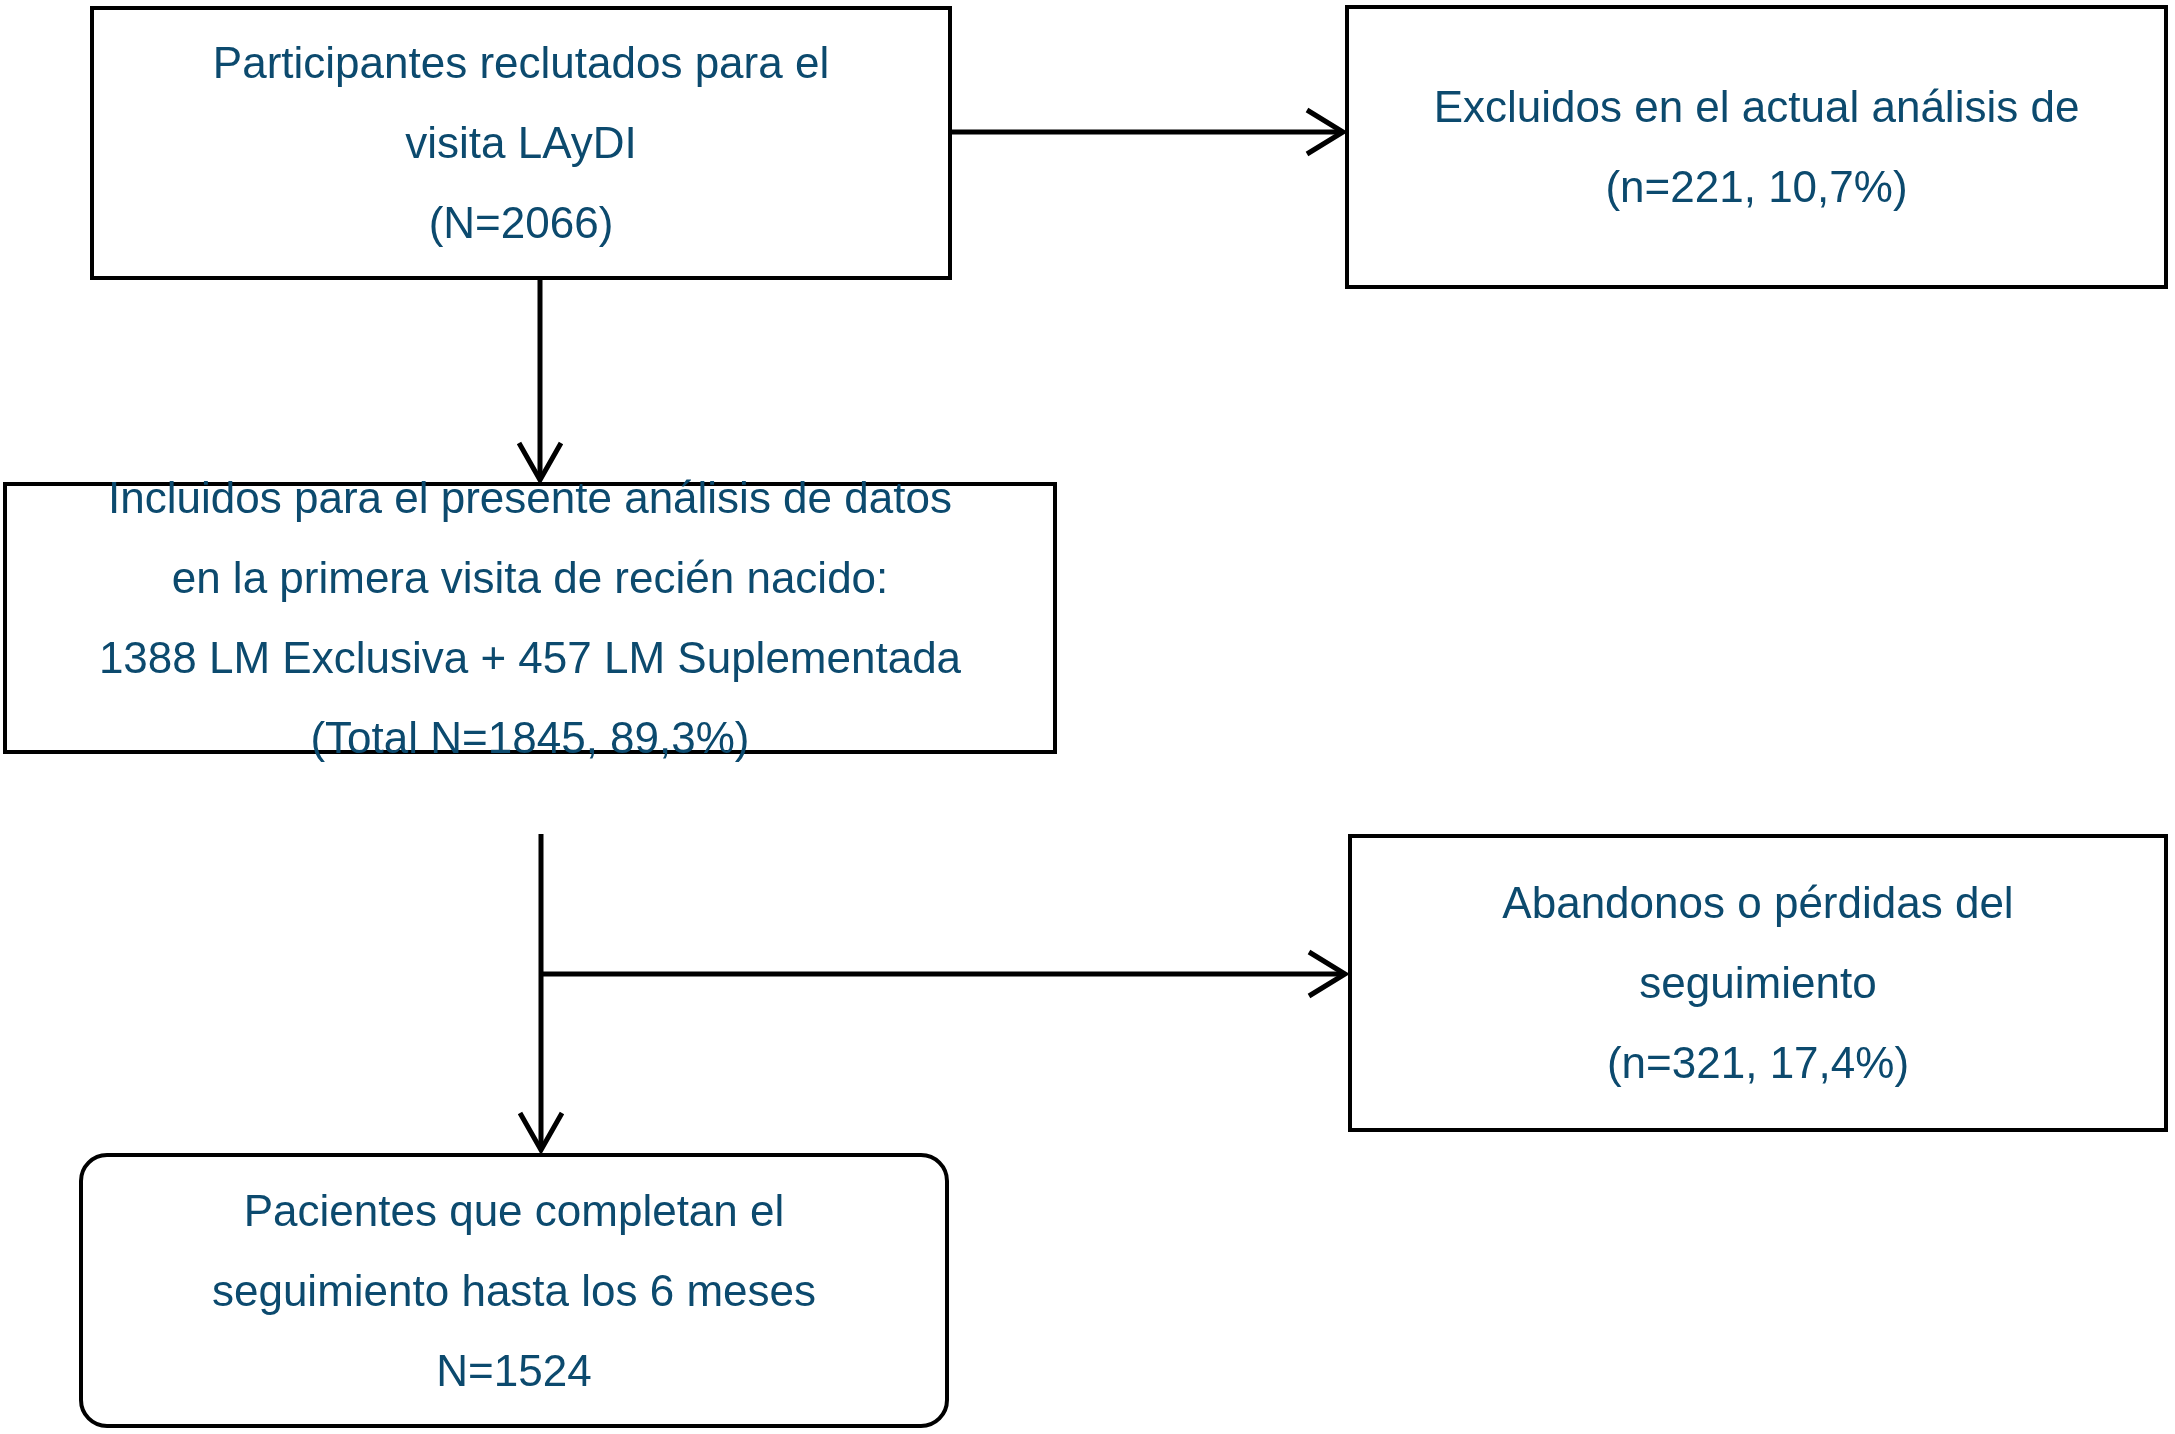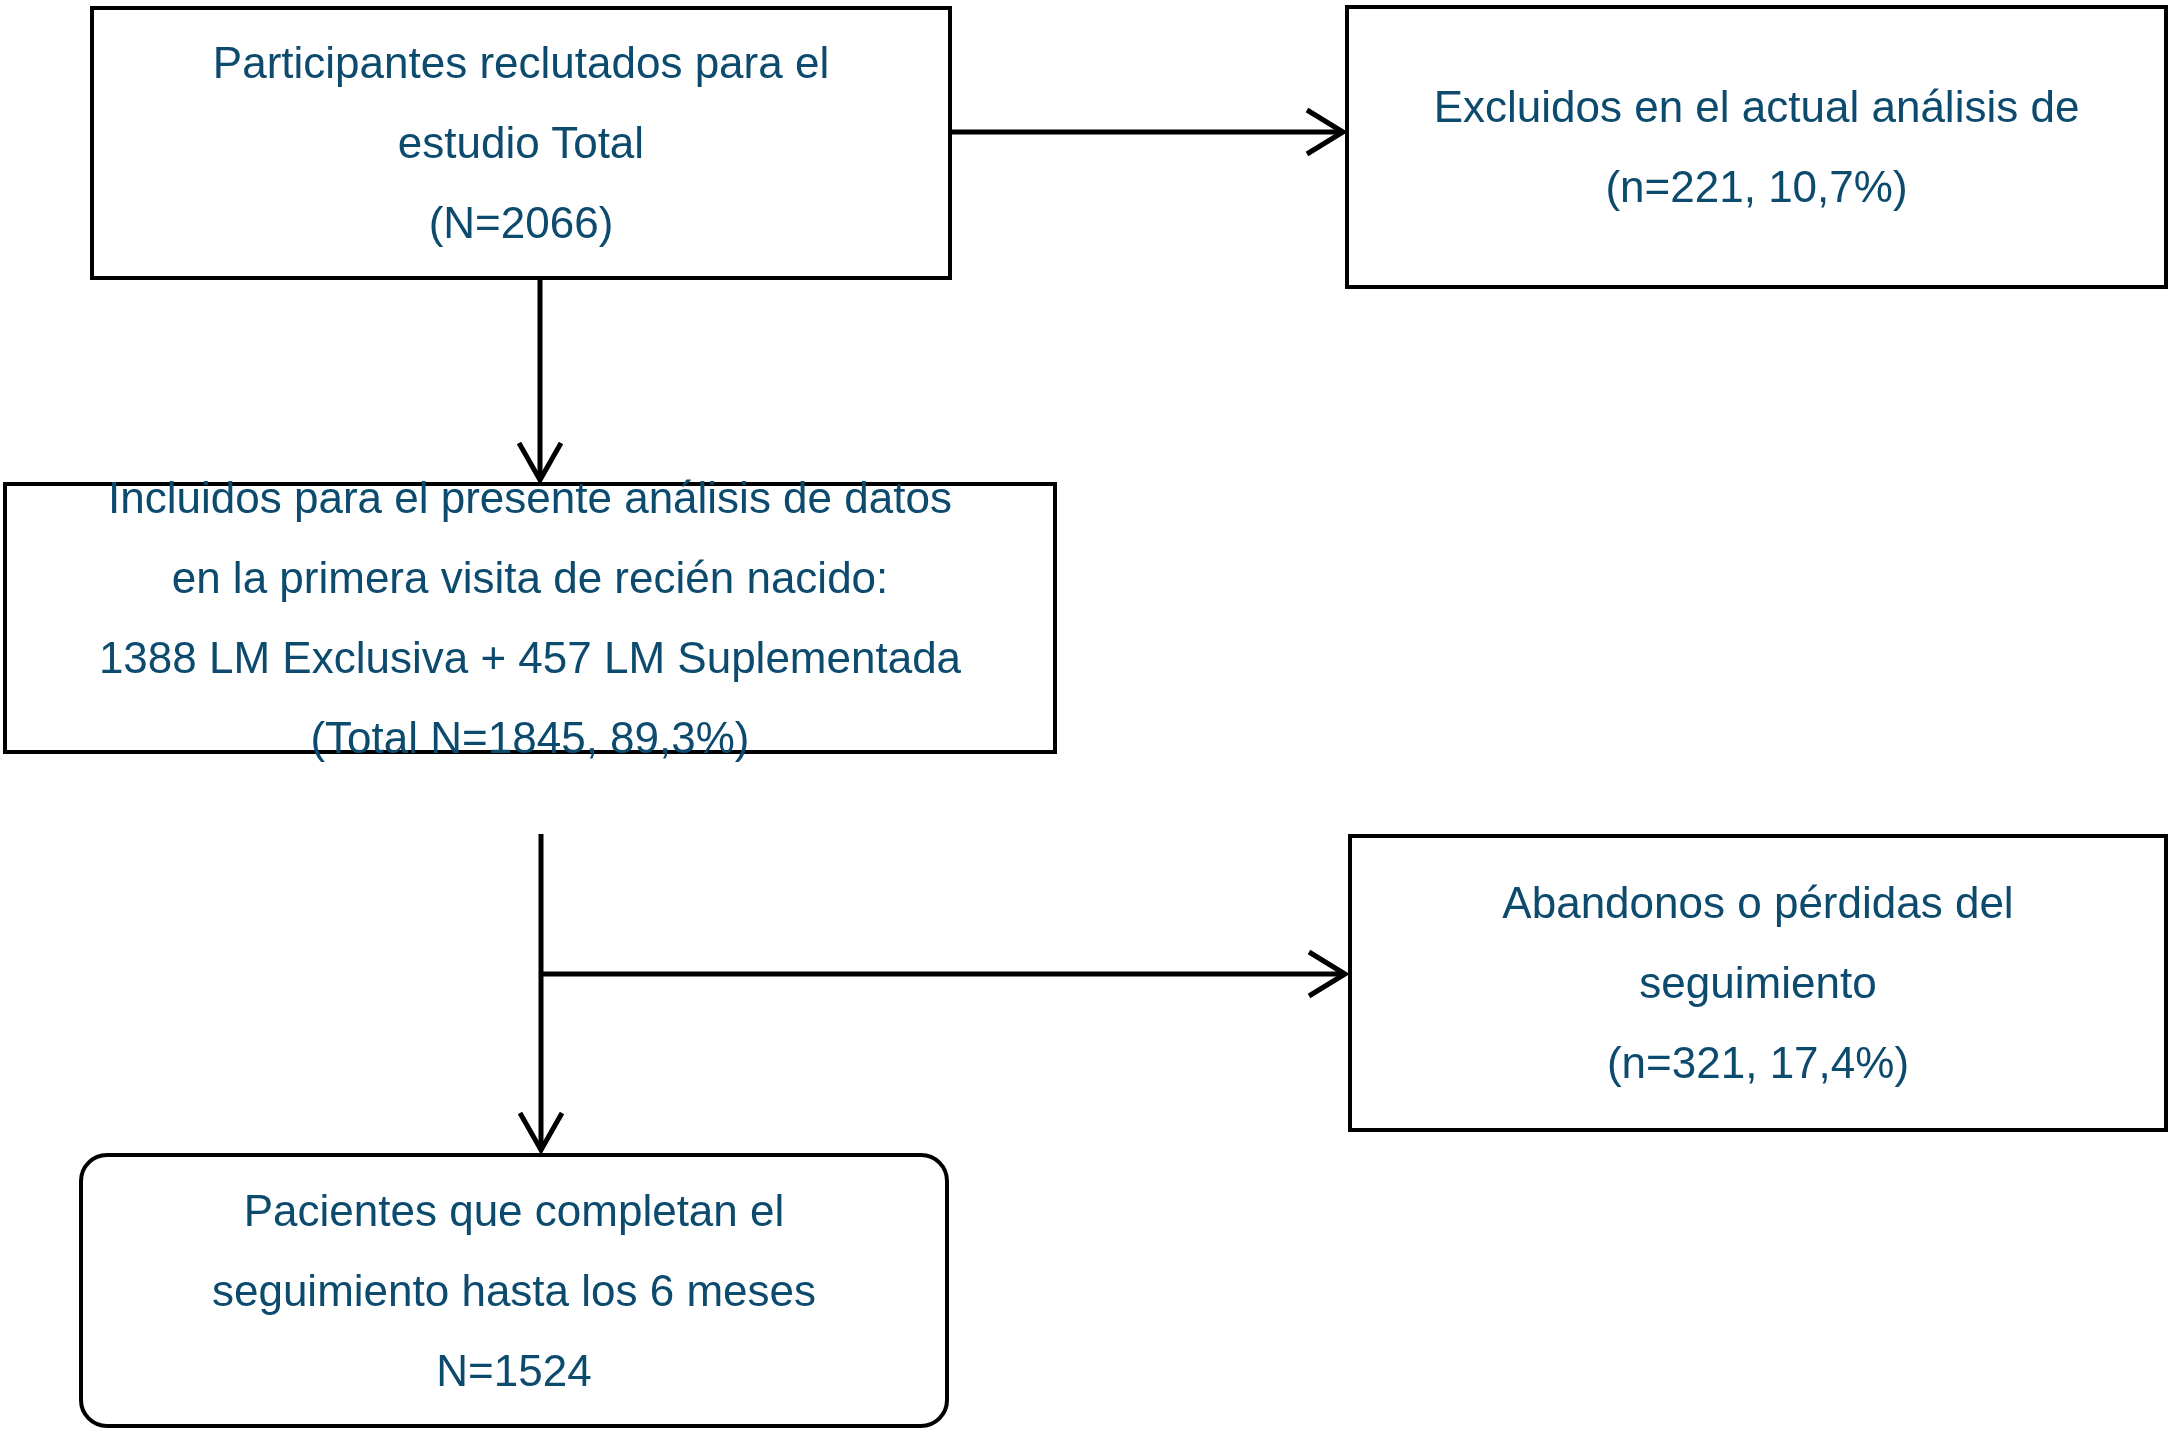--- a/index.html
+++ b/index.html
@@ -68,21 +68,21 @@
       <polyline points="520,1113 541,1150 562,1113"></polyline>
     </g>
     <g>
       <line x1="541" y1="974" x2="1343" y2="974"></line>
       <polyline points="1309,952 1345,974 1309,996"></polyline>
     </g>
   </svg>
 
   <div class="box box-recruited">
     <div class="line">Participantes reclutados para el</div>
-    <div class="line">estudio Total</div>
+    <div class="line">visita LAyDI</div>
     <div class="line">(N=2066)</div>
   </div>
 
   <div class="box box-excluded">
     <div class="line">Excluidos en el actual análisis de</div>
     <div class="line">(n=221, 10,7%)</div>
   </div>
 
   <div class="box box-included">
     <div class="line">Incluidos para el presente análisis de datos</div>

